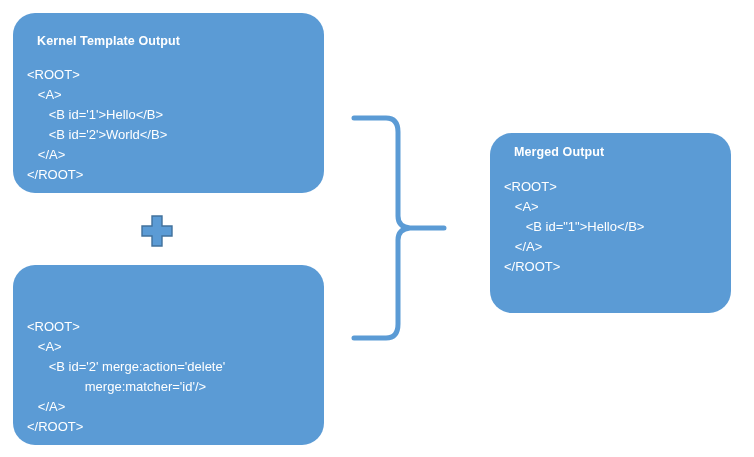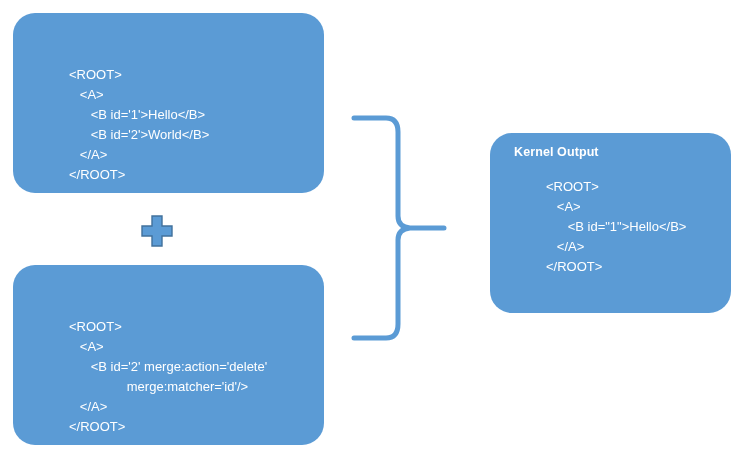--- a/index.html
+++ b/index.html
@@ -33,21 +33,20 @@
     white-space: pre;
   }
   .code {
     position: absolute;
     left: 14px;
     font-size: 13px;
     line-height: 20px;
     color: #ffffff;
     white-space: pre;
     font-family: "Liberation Sans", sans-serif;
-    margin-left: 42px;
   }
 
   
   #box-kernel {
     left: 13px;
     top: 13px;
     width: 311px;
     height: 180px;
   }
   #box-kernel .box-title { top: 21px; }
@@ -90,20 +89,21 @@
     height: 250px;
   }
   #brace-connector svg { display: block; }
 </style>
 </head>
 <body>
 
 <div id="canvas">
 
   <div class="box" id="box-kernel">
+    <div class="box-title">Kernel Template Output</div>
     <div class="code">&lt;ROOT&gt;
    &lt;A&gt;
       &lt;B id='1'&gt;Hello&lt;/B&gt;
       &lt;B id='2'&gt;World&lt;/B&gt;
    &lt;/A&gt;
 &lt;/ROOT&gt;</div>
   </div>
 
   <div id="plus-sign">
     <svg width="32" height="32" viewBox="0 0 32 32" xmlns="http://www.w3.org/2000/svg">
@@ -120,21 +120,21 @@
 &lt;/ROOT&gt;</div>
   </div>
 
   <div id="brace-connector">
     <svg width="110" height="250" viewBox="0 0 110 250" xmlns="http://www.w3.org/2000/svg">
       <path d="M6,10 L38,10 Q50,10 50,24 L50,108 Q50,119 62,120 L96,120 L62,120 Q50,121 50,132 L50,216 Q50,230 38,230 L6,230" fill="none" stroke="#5b9bd5" stroke-width="5" stroke-linecap="round" stroke-linejoin="round"></path>
     </svg>
   </div>
 
   <div class="box" id="box-merged">
-    <div class="box-title">Kernel Output</div>
+    <div class="box-title">Merged Output</div>
     <div class="code">&lt;ROOT&gt;
    &lt;A&gt;
       &lt;B id="1"&gt;Hello&lt;/B&gt;
    &lt;/A&gt;
 &lt;/ROOT&gt;</div>
   </div>
 
 </div>
 
 </body></html>

